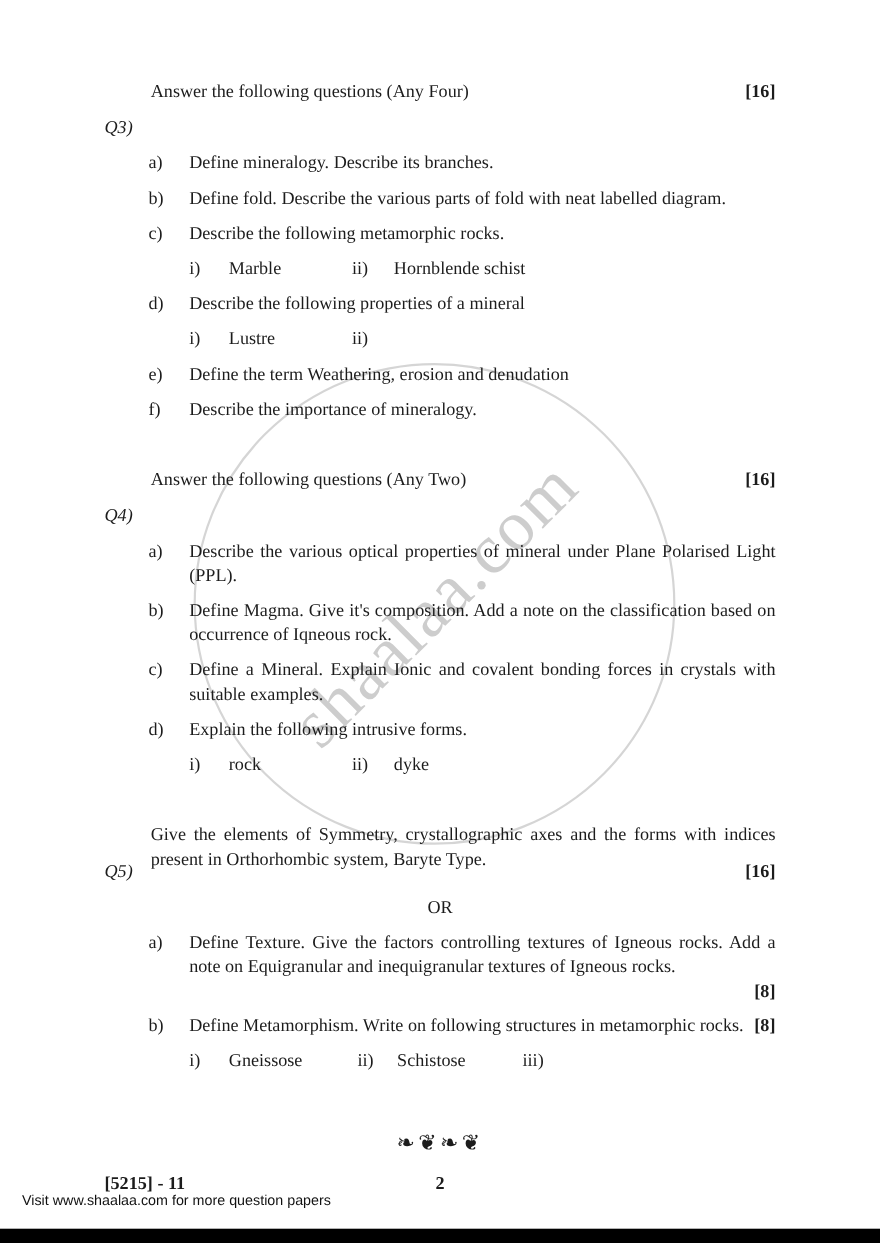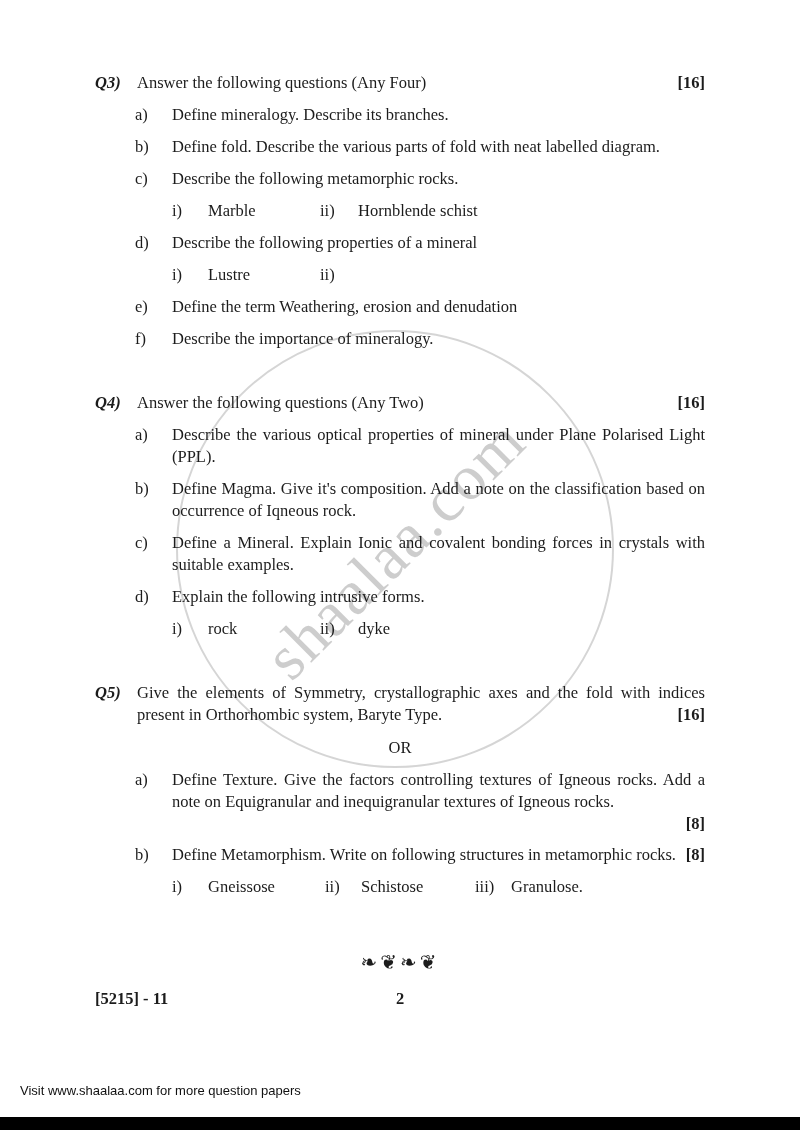--- a/index.html
+++ b/index.html
@@ -31,21 +31,21 @@
     transform:rotate(-45deg);
     font-size:64px;
     color:rgba(130,130,130,0.40);
     letter-spacing:2px;
     white-space:nowrap;
   }
   
   .qsection { margin-top:0; }
   .qsection + .qsection { margin-top:42px; }
   .qrow { display:flex; }
-  .qlabel { width:42px; flex:none; font-weight:bold; font-style:italic; }
+  .qlabel { width:42px; flex:none; font-weight:normal; font-style:italic;margin-top:33px; }
   .qtitle { flex:1; text-align:justify; position:relative; }
   .qmarks { font-weight:bold; margin-left:10px; }
   .marks-abs { position:absolute; right:0; bottom:0; font-weight:bold; }
   .item { display:flex; padding-left:40px; margin-top:10px; }
   .item-label { width:37px; flex:none; }
   .item-text { flex:1; text-align:justify; position:relative; }
   .marks-line { text-align:right; font-weight:bold; }
   .subrow {
     display:grid;
     grid-template-columns:36px 112px 38px auto;
@@ -153,21 +153,21 @@
       <span>rock</span>
       <span>ii)</span>
       <span>dyke</span>
     </div>
   </div>
 
   <div class="qsection">
     <div class="qrow">
       <span class="qlabel">Q5)</span>
       <span class="qtitle">
-        <span>Give the elements of Symmetry, crystallographic axes and the fold with indices present in Orthorhombic system, Baryte Type.</span>
+        <span>Give the elements of Symmetry, crystallographic axes and the forms with indices present in Orthorhombic system, Baryte Type.</span>
         <span class="marks-abs">[16]</span>
       </span>
     </div>
     <div class="or-line">OR</div>
     <div class="item">
       <span class="item-label">a)</span>
       <span class="item-text">
         <span>Define Texture. Give the factors controlling textures of Igneous rocks. Add a note on Equigranular and inequigranular textures of Igneous rocks.</span>
         <span class="marks-line" style="display:block;">[8]</span>
       </span>
@@ -178,21 +178,20 @@
         <span>Define Metamorphism. Write on following structures in metamorphic rocks.</span>
         <span class="marks-abs">[8]</span>
       </span>
     </div>
     <div class="subrow three">
       <span>i)</span>
       <span>Gneissose</span>
       <span>ii)</span>
       <span>Schistose</span>
       <span>iii)</span>
-      <span>Granulose.</span>
     </div>
   </div>
 
   <div class="ornament">❧❦❧❦</div>
 
   <div class="footer-row">
     <span class="footer-code">[5215] - 11</span>
     <span class="footer-page">2</span>
   </div>
 

